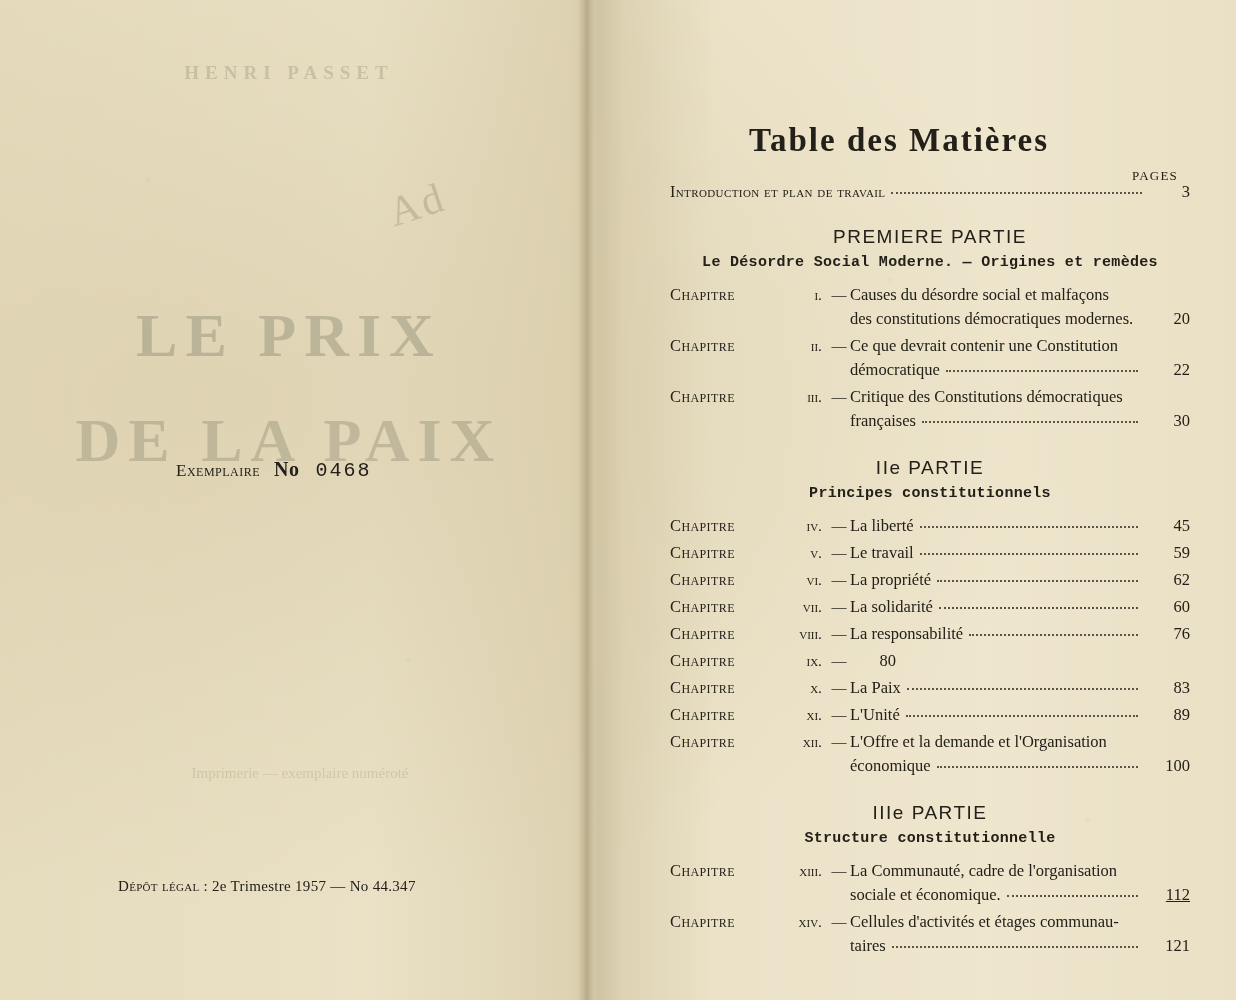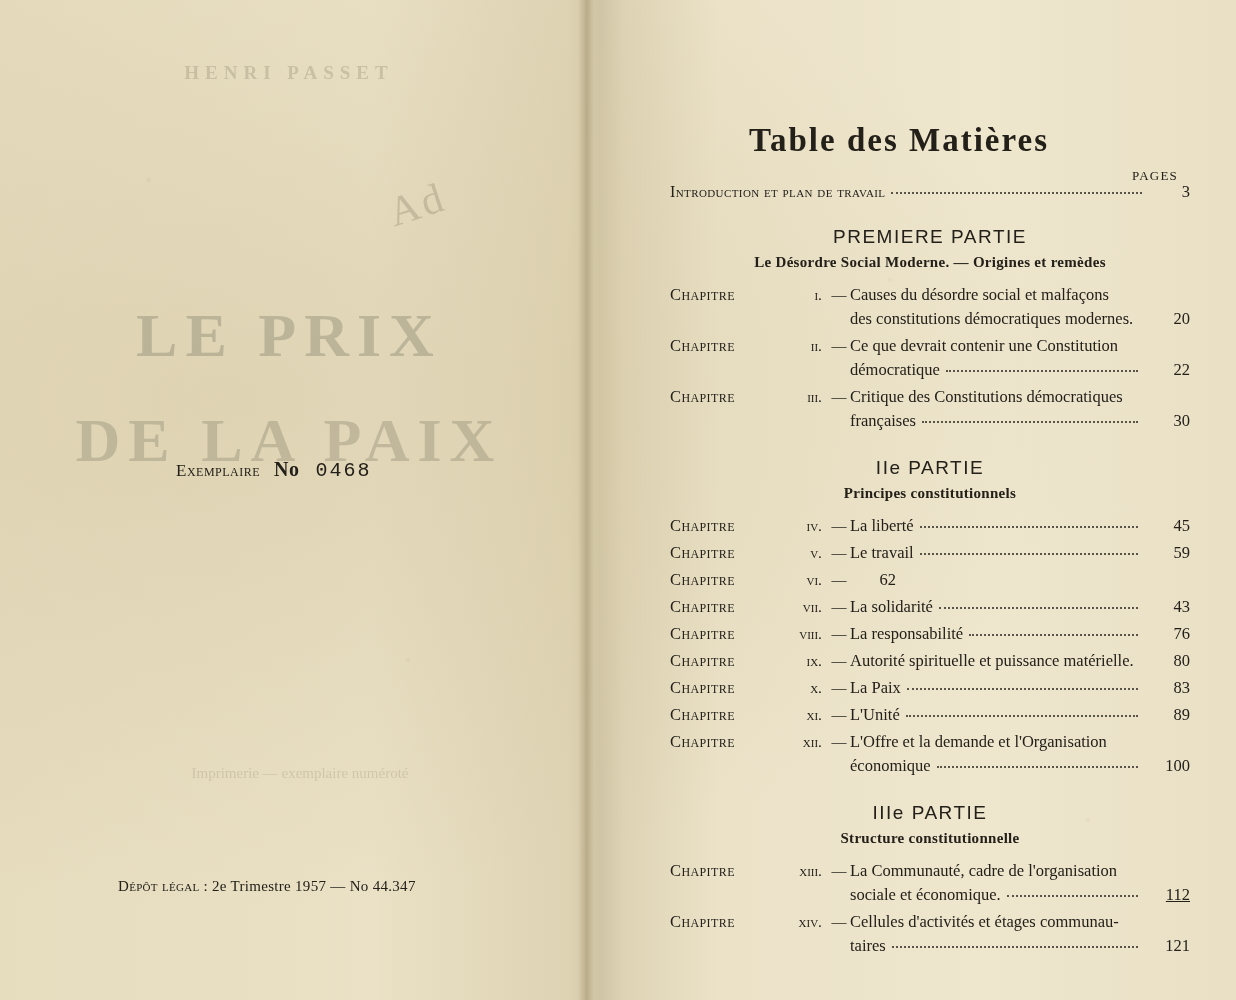--- a/index.html
+++ b/index.html
@@ -190,21 +190,21 @@
     letter-spacing: 1.5px;
     margin: 24px 0 6px 0;
     font-family: "Liberation Sans", sans-serif;
     font-weight: 400;
   }
   .part-sub {
     text-align: center;
     font-size: 15px;
     font-weight: bold;
     margin-bottom: 12px;
-    font-family: Liberation Serif, serif;
+    font-family: Liberation Mono, monospace;
     letter-spacing: .3px;
   }
   .chap {
     display: flex;
     align-items: baseline;
     margin-bottom: 3px;
     line-height: 24px;
   }
   .chap .kw {
     width: 98px;
@@ -350,56 +350,56 @@
                 <span class="t">Le travail</span>
                 <span class="leader"></span>
               </div>
             </div>
             <span class="chap-pg" style="align-self: flex-end;">59</span>
           </div>
           <div class="chap">
             <span class="kw">Chapitre</span>
             <span class="rn">vi.</span>
             <span class="dash">—</span>
+            <div class="body">
+              <div class="single">
+                <span class="t">La propriété</span>
+                <span class="leader"></span>
+              </div>
+            </div>
             <span class="chap-pg" style="align-self: flex-end;">62</span>
           </div>
           <div class="chap">
             <span class="kw">Chapitre</span>
             <span class="rn">vii.</span>
             <span class="dash">—</span>
             <div class="body">
               <div class="single">
                 <span class="t">La solidarité</span>
                 <span class="leader"></span>
               </div>
             </div>
-            <span class="chap-pg" style="align-self: flex-end;">43</span>
+            <span class="chap-pg" style="align-self: flex-end;">60</span>
           </div>
           <div class="chap">
             <span class="kw">Chapitre</span>
             <span class="rn">viii.</span>
             <span class="dash">—</span>
             <div class="body">
               <div class="single">
                 <span class="t">La responsabilité</span>
                 <span class="leader"></span>
               </div>
             </div>
             <span class="chap-pg" style="align-self: flex-end;">76</span>
           </div>
           <div class="chap">
             <span class="kw">Chapitre</span>
             <span class="rn">ix.</span>
             <span class="dash">—</span>
-            <div class="body">
-              <div class="single">
-                <span class="t">Autorité spirituelle et puissance matérielle.</span>
-                <span class="leader"></span>
-              </div>
-            </div>
             <span class="chap-pg" style="align-self: flex-end;">80</span>
           </div>
           <div class="chap">
             <span class="kw">Chapitre</span>
             <span class="rn">x.</span>
             <span class="dash">—</span>
             <div class="body">
               <div class="single">
                 <span class="t">La Paix</span>
                 <span class="leader"></span>

